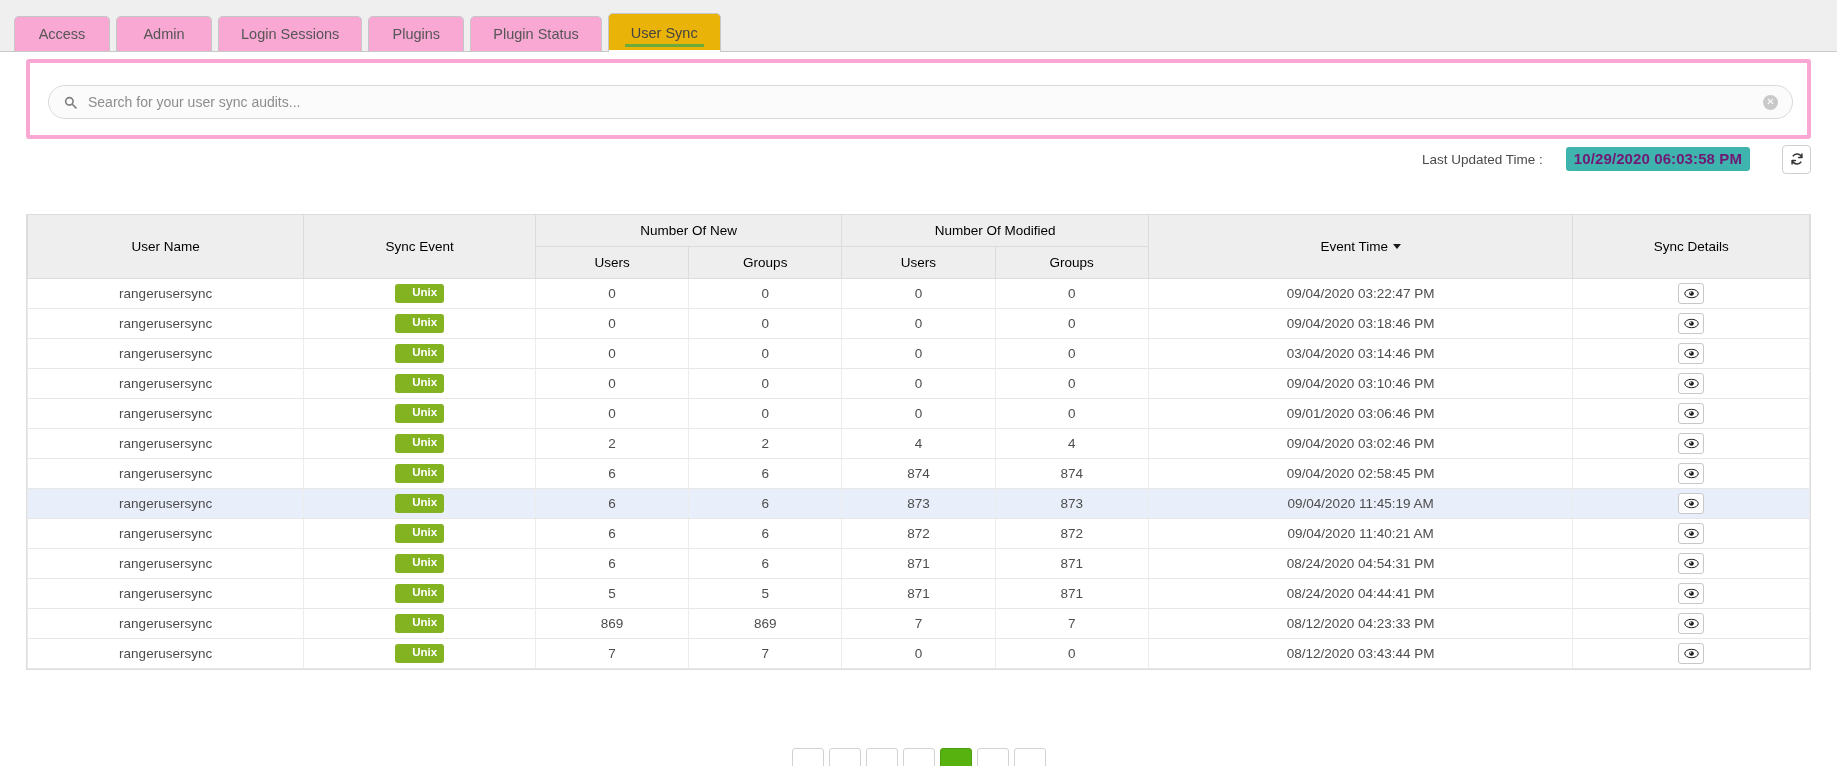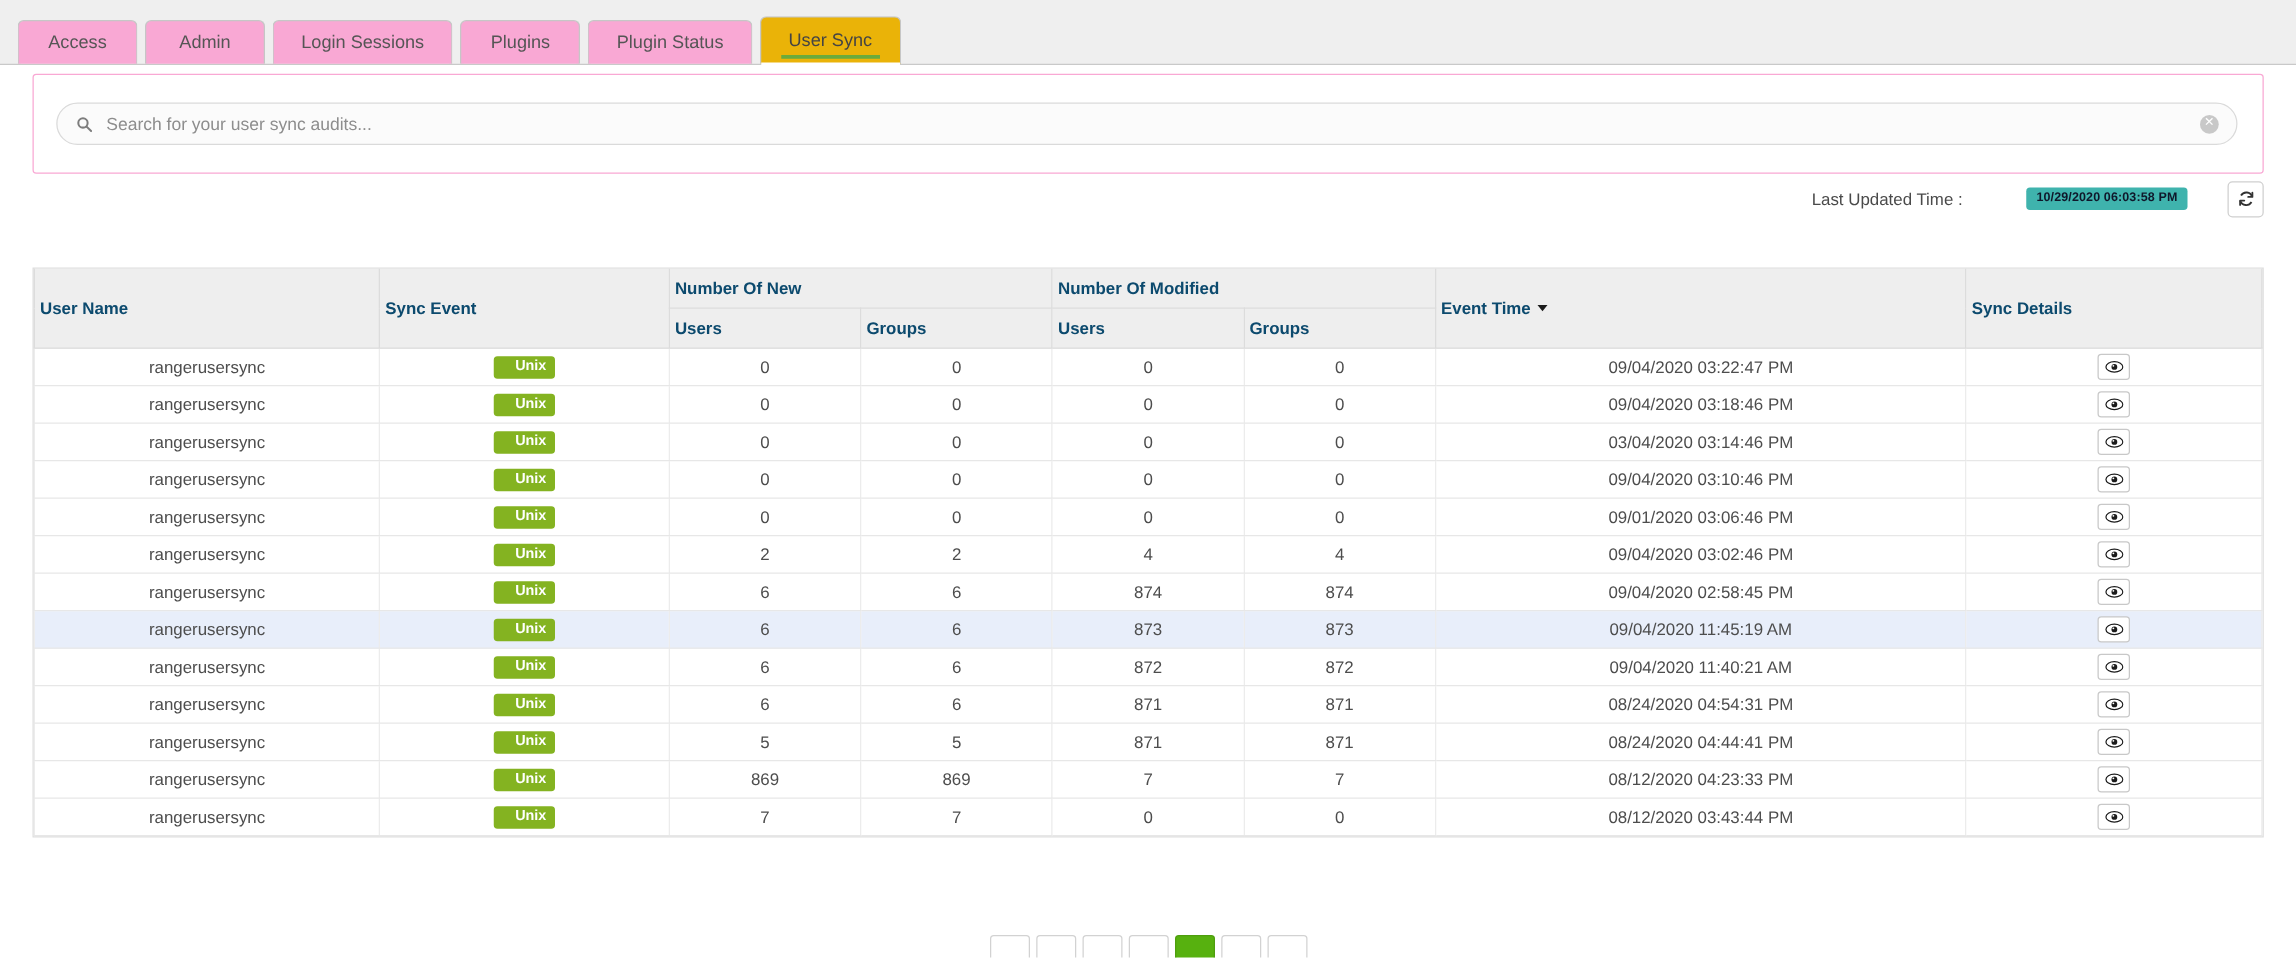--- a/index.html
+++ b/index.html
@@ -53,21 +53,21 @@
     content: "";
     position: absolute; left: 0; right: 0; bottom: -1px; height: 2px;
     background: #ffffff;
   }
 
   
   .search-panel {
     position: absolute; left: 26px; top: 59px;
     width: 1785px; height: 80px;
     background: #ffffff;
-    border: 1px solid #f9a8d4;
+    border: 4px solid #f9a8d4;
     border-radius: 3px;
   }
   .search-box {
     position: absolute; left: 18px; top: 22px;
     width: 1745px; height: 34px;
     background: #fbfbfb;
     border: 1px solid #dadada;
     border-radius: 17px;
     display: flex; align-items: center;
     padding: 0 14px;
@@ -99,26 +99,25 @@
   .updated-row {
     position: absolute; right: 26px; top: 146px;
     display: flex; align-items: center; gap: 16px;
     height: 26px;
   }
   .updated-label {
     font-size: 13.5px; color: #4a4a4a;
     margin-right: 7px;
   }
   .updated-badge {
-    background: #3fb3ad; color: #0f172a;
-    font-size: 10px; font-weight: bold;
+    background: #3fb3ad; color: #701a75;
+    font-size: 15px; font-weight: bold;
     padding: 3px 8px 4px 8px;
     border-radius: 3px;
     letter-spacing: 0.1px;
-    margin-left: 28px;
   }
   .refresh-btn {
     margin-left: 16px;
     width: 29px; height: 29px;
     border: 1px solid #cfcfcf; border-radius: 4px;
     background: #ffffff;
     display: flex; align-items: center; justify-content: center;
     cursor: pointer;
     color: #333;
   }
@@ -131,24 +130,24 @@
     border-bottom: 1px solid #dddddd;
     background: #ffffff;
   }
   table.grid {
     width: 100%;
     border-collapse: collapse;
     table-layout: fixed;
   }
   table.grid th {
     background: #eeeeee;
-    color: #0c4a6e;
+    color: #000000;
     font-size: 13.5px;
-    font-weight: bold;
-    text-align: left;
+    font-weight: normal;
+    text-align: center;
     border: 1px solid #dcdcdc;
     border-top: none;
     padding: 8px 4px;
     height: 30px;
   }
   table.grid th.grouphead { height: 29px; }
   table.grid th.tall { height: 60px; vertical-align: middle; }
   table.grid td {
     font-size: 13.5px;
     color: #4d4d4d;

